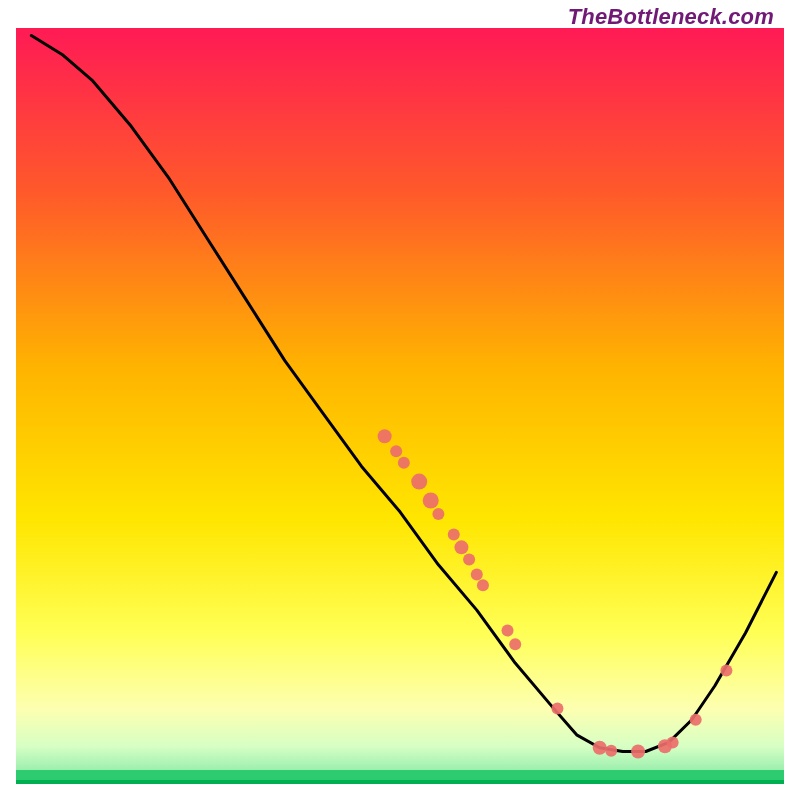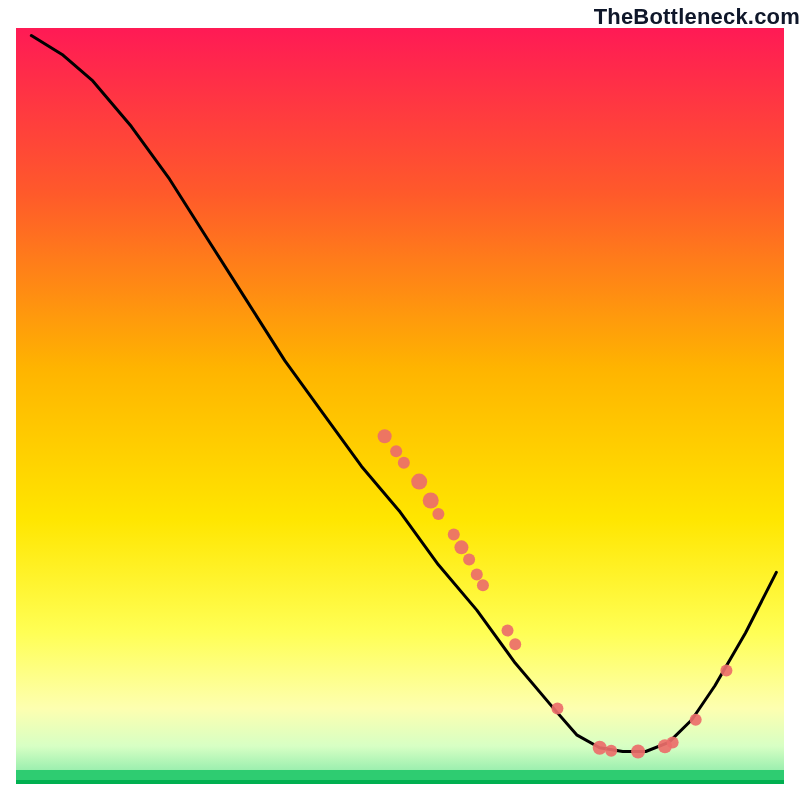--- a/index.html
+++ b/index.html
@@ -18,26 +18,27 @@
   }
   svg.chart {
     display: block;
     position: absolute;
     top: 0;
     left: 0;
   }
   .watermark {
     position: absolute;
     top: 4px;
-    right: 0;
-    color: #0f172a;
+    right: 26px;
+    color: #701a75;
     font-size: 22px;
     font-weight: 600;
     letter-spacing: 0.2px;
     pointer-events: none;
+    font-style: italic;
   }
 </style>
 </head>
 <body>
 
 <div class="chart-wrap">
   <svg class="chart" width="800" height="800" viewBox="0 0 800 800">
     <defs>
       <linearGradient id="bg-grad" x1="0" y1="0" x2="0" y2="1">
         <stop offset="0%" stop-color="#ff1a55"></stop>

